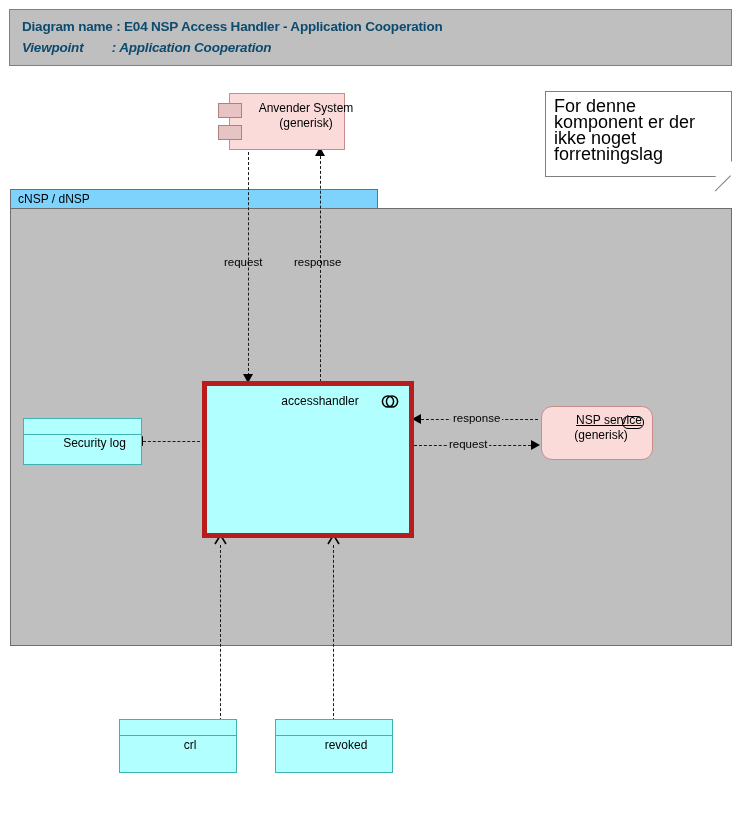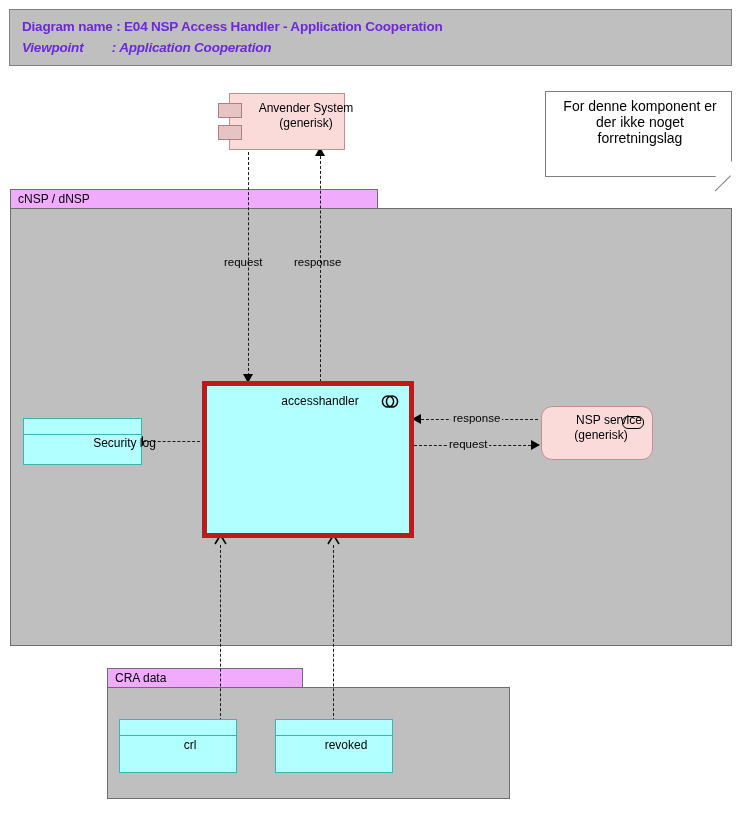--- a/index.html
+++ b/index.html
@@ -12,21 +12,21 @@
   #canvas{position:relative;width:741px;height:813px;overflow:hidden;background:#ffffff;}
 
   
   .header-banner{
     position:absolute;left:9px;top:9px;width:723px;height:57px;
     background:#bfbfbf;border:1px solid #808080;
     box-sizing:border-box;
   }
   .header-line{
     position:absolute;left:12px;
-    font-size:13.5px;font-weight:bold;color:#6d28d9;white-space:pre;
+    font-size:13.5px;font-weight:bold;color:#0c4a6e;white-space:pre;
     letter-spacing:-0.2px;
   }
   .header-line.l1{top:9px;}
   .header-line.l2{top:30px;font-style:italic;}
 
   
   .note{
     position:absolute;left:545px;top:91px;width:187px;height:86px;
     background:#ffffff;border:1px solid #7f7f7f;box-sizing:border-box;
   }
@@ -36,28 +36,28 @@
     border-left:1px solid #7f7f7f;
     transform:rotate(0deg);
     clip-path:polygon(100% 0,0 100%,100% 100%);
   }
   .note-fold-line{
     position:absolute;right:0px;bottom:0px;width:22px;height:1px;
     background:#7f7f7f;transform-origin:100% 100%;transform:rotate(-45deg);
   }
   .note-text{
     position:absolute;left:8px;top:6px;width:172px;
-    font-size:14px;color:#000000;line-height:16px;text-align:center;
+    font-size:18px;color:#000000;line-height:16px;
   }
 
   
   .group{position:absolute;}
   .group-tab{
     position:absolute;left:0;top:0;height:19px;
-    background:#f0abfc;border:1px solid #6e6e6e;border-bottom:none;
+    background:#7dd3fc;border:1px solid #6e6e6e;border-bottom:none;
     box-sizing:border-box;
   }
   .group-body{
     position:absolute;left:0;
     background:#bfbfbf;border:1px solid #6e6e6e;
     box-sizing:border-box;
   }
   .group-label{
     position:absolute;left:7px;top:2px;
     font-size:12px;color:#000000;white-space:nowrap;
@@ -147,26 +147,20 @@
     <div class="note-fold-line"></div>
   </div>
 
   <div class="group" id="group-cnsp">
     <div class="group-body"></div>
     <div class="group-tab">
       <div class="group-label">cNSP / dNSP</div>
     </div>
   </div>
 
-  <div class="group" id="group-cra">
-    <div class="group-body"></div>
-    <div class="group-tab">
-      <div class="group-label">CRA data</div>
-    </div>
-  </div>
 
   <div class="vline" style="left:248px;top:152px;height:224px;"></div>
   <div class="arrow arrow-down" style="left:243px;top:374px;"></div>
   <div class="conn-label" style="left:224px;top:256px;">request</div>
 
   <div class="vline" style="left:320px;top:156px;height:226px;"></div>
   <div class="arrow arrow-up" style="left:315px;top:147px;"></div>
   <div class="conn-label" style="left:294px;top:256px;">response</div>
 
   <div class="hline" style="left:421px;top:419px;width:117px;"></div>
@@ -199,28 +193,28 @@
 
   <div class="shp bigcomp" style="left:202px;top:381px;width:212px;height:157px;">
     <div class="shp-title" style="top:8px;">accesshandler</div>
     <svg class="comp-glyph" style="right:10px;top:8px;width:18px;height:15px;" viewBox="0 0 18 15">
       <circle cx="7" cy="7.5" r="5.6" fill="none" stroke="#000000" stroke-width="1.5"></circle>
       <circle cx="11" cy="7.5" r="5.6" fill="none" stroke="#000000" stroke-width="1.5"></circle>
     </svg>
   </div>
 
   <div class="shp service" style="left:541px;top:406px;width:112px;height:54px;">
-    <div class="shp-title" style="top:6px;box-sizing:border-box;">NSP service</div>
+    <div class="shp-title" style="top:6px;box-sizing:border-box;text-decoration:underline;">NSP service</div>
     <div class="shp-title" style="top:21px;padding-right:16px;box-sizing:border-box;">(generisk)</div>
     <div class="service-icon" style="right:8px;top:9px;"></div>
   </div>
 
   <div class="shp appcomp" style="left:23px;top:418px;width:119px;height:47px;">
     <div class="appcomp-rule"></div>
-    <div class="shp-title" style="top:17px;margin-left:30px;">Security log</div>
+    <div class="shp-title" style="top:17px;">Security log</div>
   </div>
 
   <div class="shp appcomp" style="left:275px;top:719px;width:118px;height:54px;">
     <div class="appcomp-rule"></div>
     <div class="shp-title" style="top:18px;">revoked</div>
   </div>
 
   <div class="shp appcomp" style="left:119px;top:719px;width:118px;height:54px;">
     <div class="appcomp-rule"></div>
     <div class="shp-title" style="top:18px;">crl</div>

